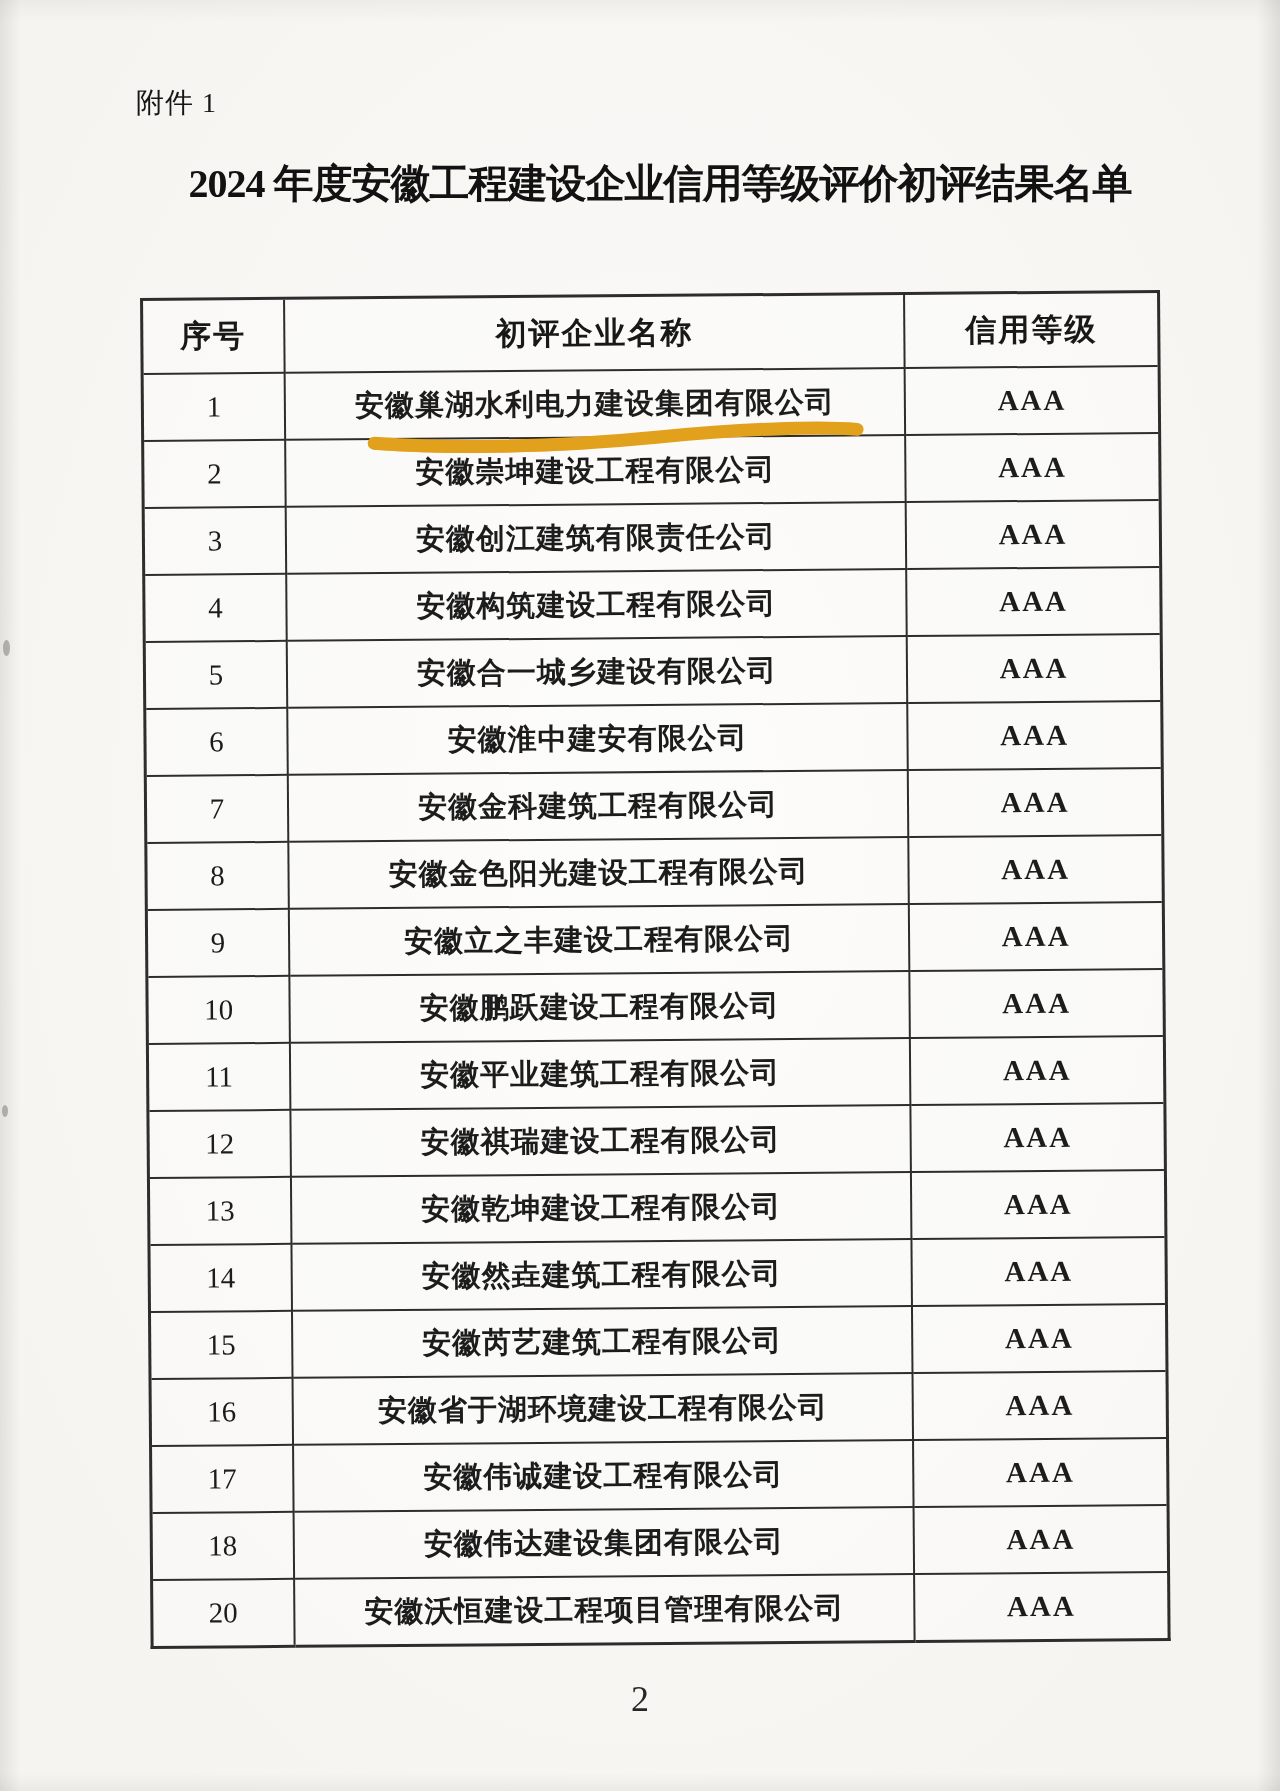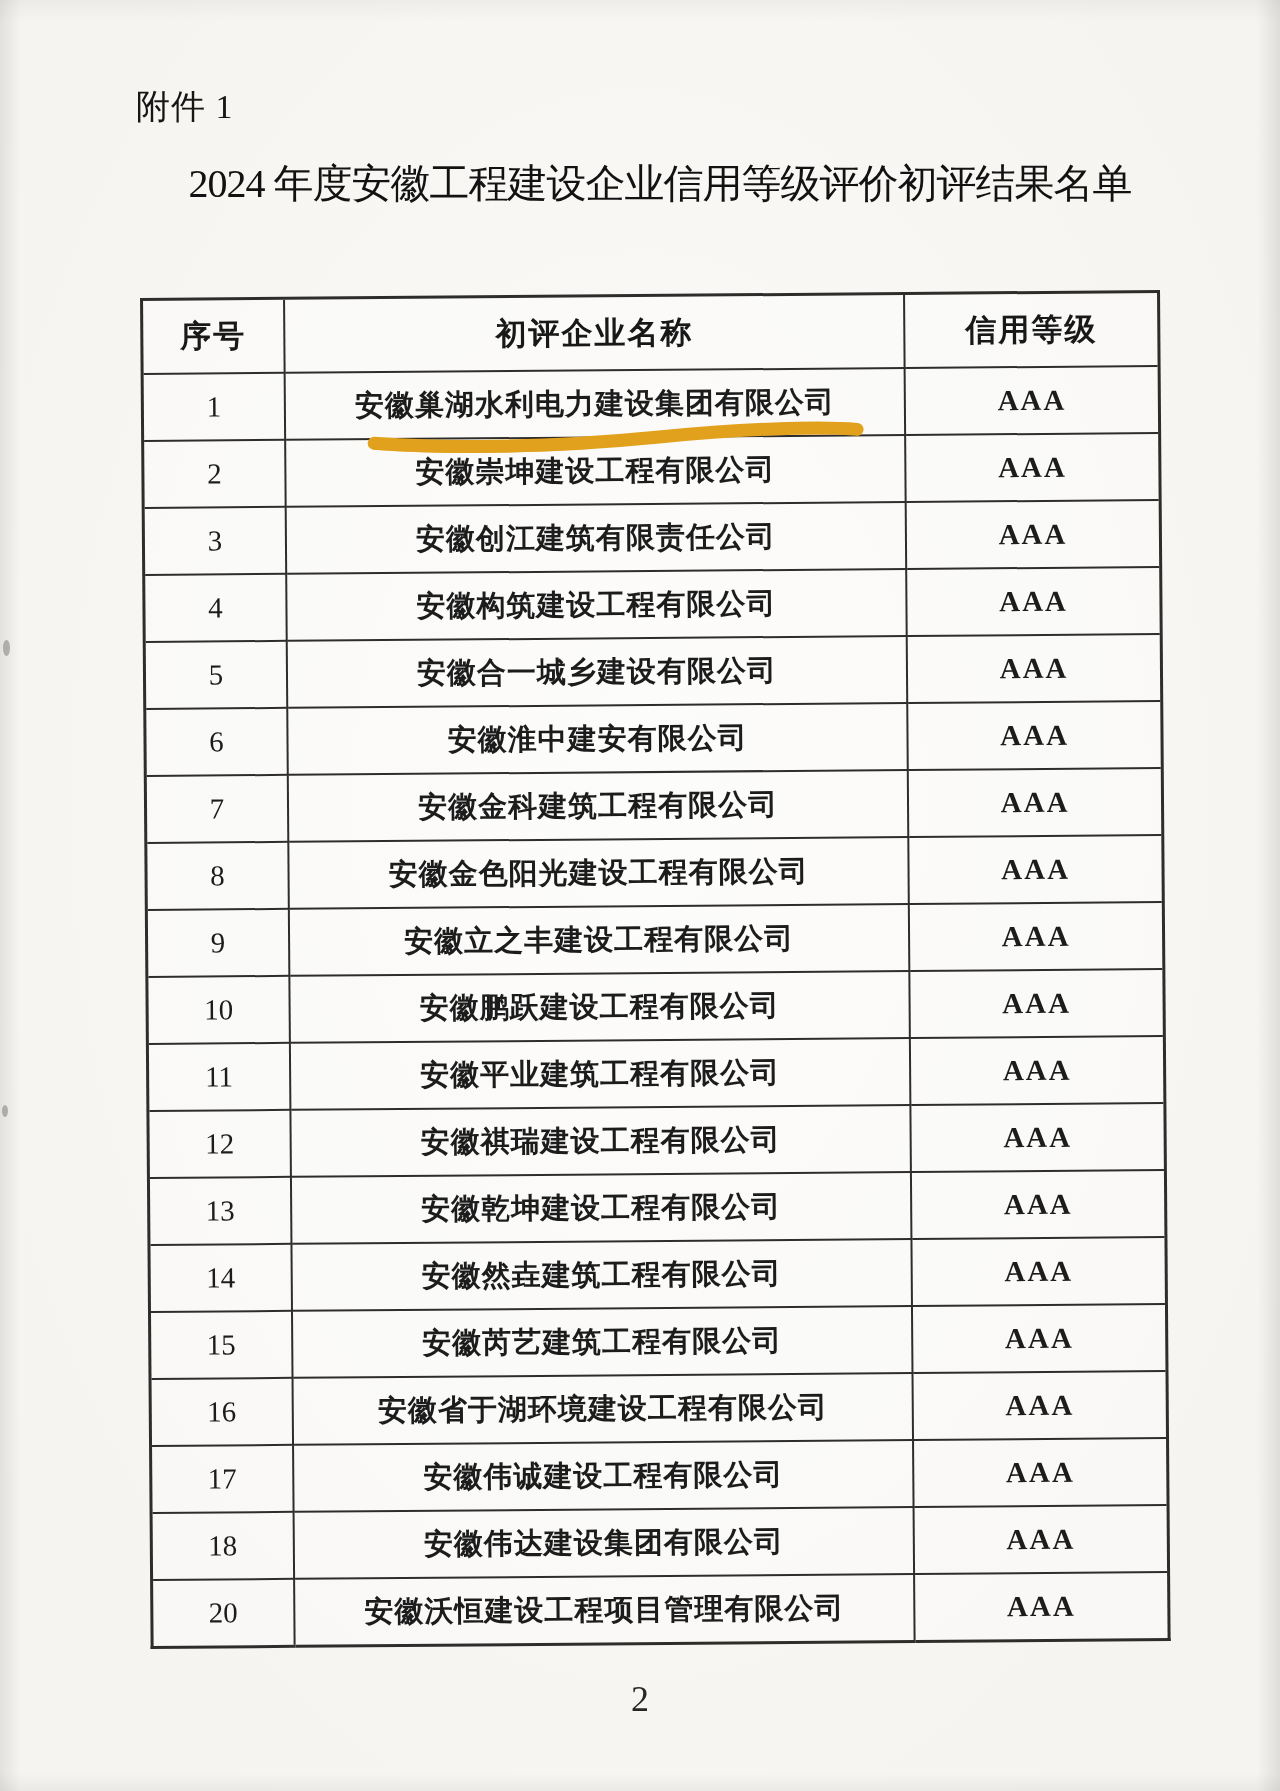--- a/index.html
+++ b/index.html
@@ -22,32 +22,32 @@
     pointer-events: none;
     background:
       linear-gradient(90deg, rgba(60,55,50,0.10) 0%, rgba(60,55,50,0.0) 1.6%, rgba(60,55,50,0.0) 98.2%, rgba(60,55,50,0.12) 100%),
       linear-gradient(180deg, rgba(60,55,50,0.05) 0%, rgba(60,55,50,0.0) 1.2%, rgba(60,55,50,0.0) 99%, rgba(60,55,50,0.06) 100%),
       radial-gradient(ellipse at 50% 45%, rgba(255,255,255,0.5) 0%, rgba(240,238,233,0.25) 85%);
   }
   .attachment-label {
     position: absolute;
     left: 136px;
     top: 84px;
-    font-size: 34px;
+    font-size: 28px;
     letter-spacing: 1px;
     color: #161616;
   }
   .doc-title {
     position: absolute;
     left: 40px;
     right: 0;
     top: 156px;
     text-align: center;
     font-size: 40px;
-    font-weight: 400;
+    font-weight: 700;
     letter-spacing: -1px;
     color: #121212;
   }
   .table-wrap {
     position: absolute;
     left: 140px;
     top: 290px;
     width: 1020px;
     height: 1317px;
     transform: rotate(-0.45deg);

